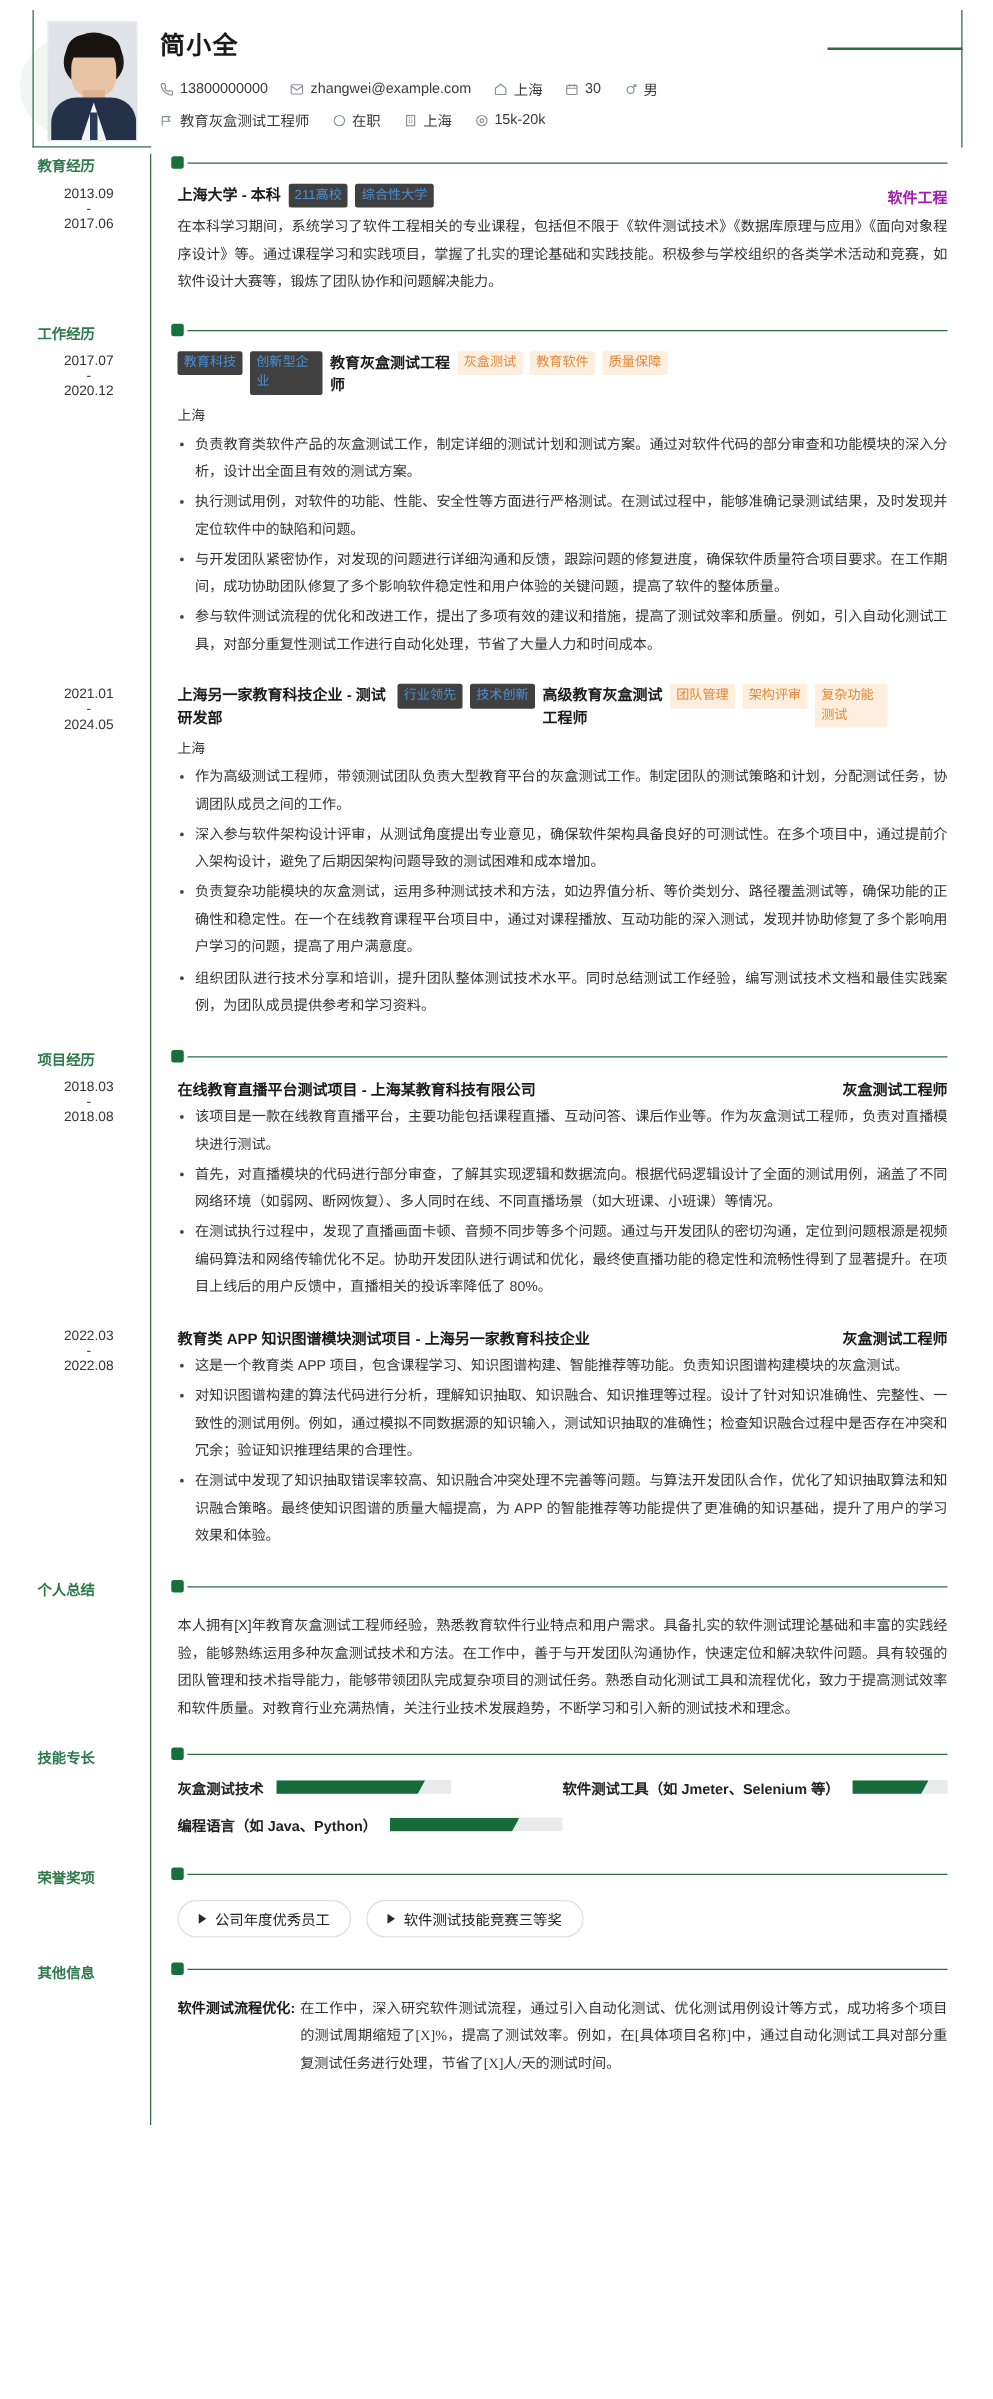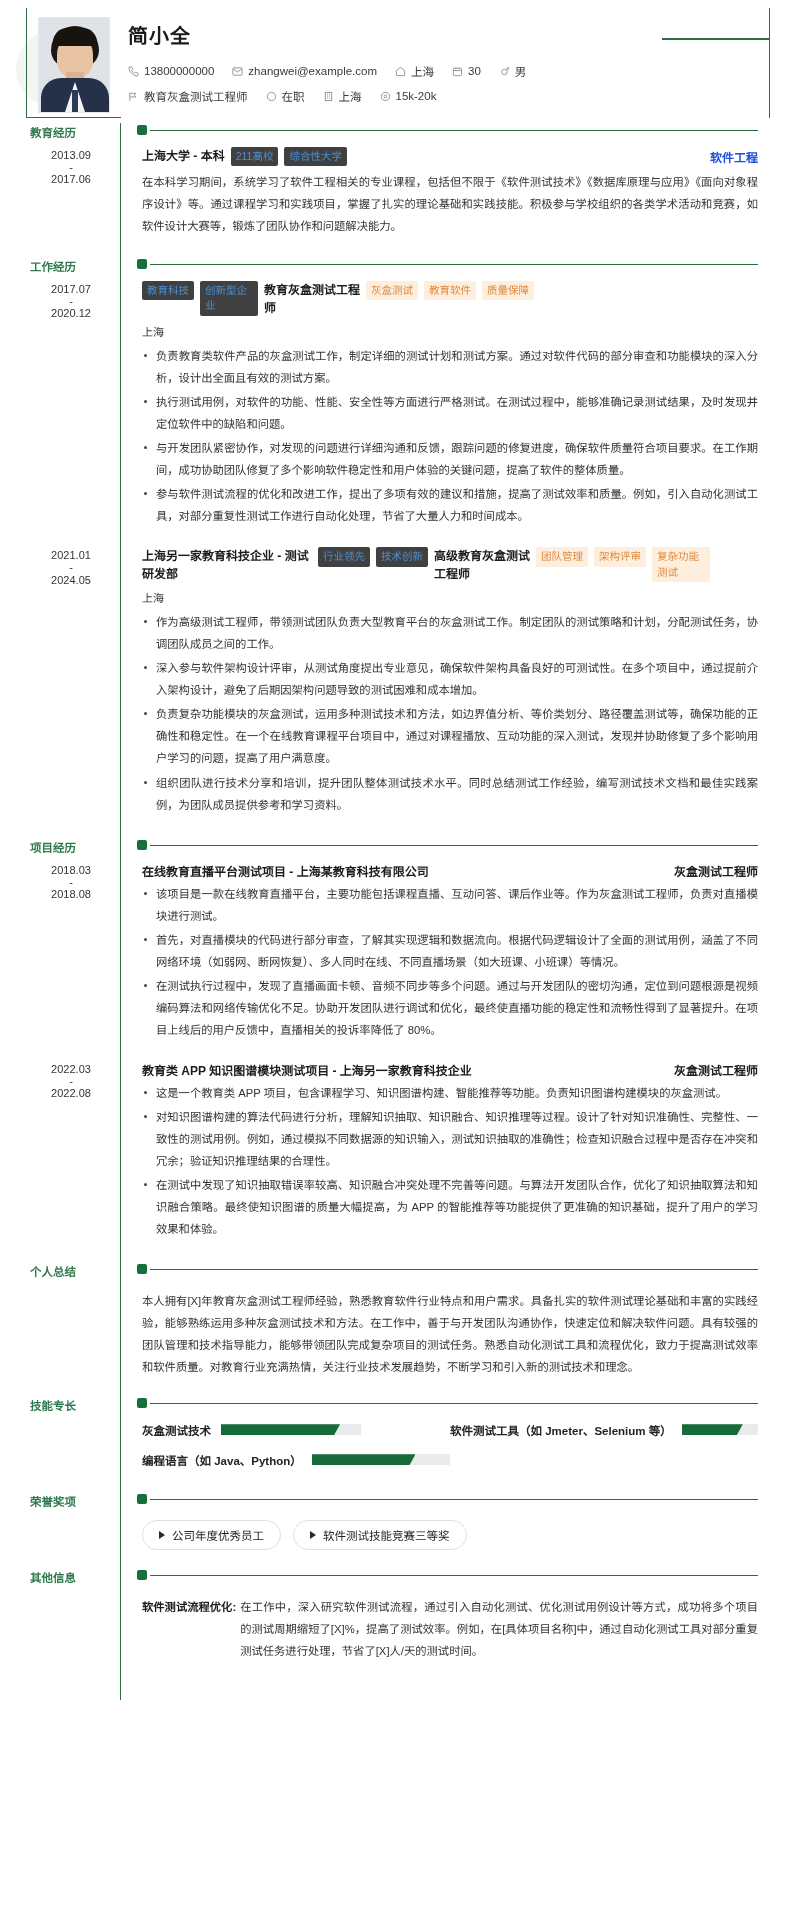--- a/index.html
+++ b/index.html
@@ -109,21 +109,21 @@
   .date-col .dash { display:block; line-height: 1.1; }
   .entry-main { flex: 1 1 auto; padding-left: 22px; }
 
   .entry-head {
     display: flex; align-items: flex-start; justify-content: space-between;
     gap: 8px; margin-bottom: 5px;
   }
   .eh-left { display: flex; align-items: flex-start; flex-wrap: wrap; gap: 6px; flex: 1 1 auto; }
   .org { font-weight: bold; font-size: 12px; color: #1c1c1c; line-height: 1.5; max-width: 170px; }
   .role-inline { font-weight: bold; font-size: 12px; color: #1c1c1c; line-height:1.5; max-width: 96px;}
-  .right-title { font-weight: bold; font-size: 12px; color: #1d4ed8; white-space: nowrap; padding-top: 1px; }
+  .right-title { font-weight: bold; font-size: 12px; color: #a21caf; white-space: nowrap; padding-top: 1px; }
 
   .tag {
     display: inline-block; font-size: 10.5px; line-height: 1.45;
     padding: 2px 5px; border-radius: 2px; max-width: 58px; word-break: break-all;
   }
   .tag-blue   { background: #404040; color: #4b8fd4; }
   .tag-orange { background: #fdeedd; color: #e08a3c; }
 
   .loc { font-size: 11px; color: #333; margin: 6px 0 6px 0; }
 
@@ -158,21 +158,21 @@
     display: inline-flex; align-items: center; gap: 7px;
     border: 1px solid #dcdfe3; border-radius: 16px; padding: 6px 16px;
     font-size: 11.5px; color: #222; background: #fff;
   }
   .award .tri { width: 0; height: 0; border-left: 6px solid #2a2a2a;
                 border-top: 4px solid transparent; border-bottom: 4px solid transparent; }
 
   
   .other-row { display: flex; padding-top: 10px; }
   .other-label { font-weight: bold; font-size: 11.3px; color: #1c1c1c; white-space: nowrap; line-height: 1.95; }
-  .other-text { font-size: 11.3px; line-height: 1.95; color: #333; text-align: justify; padding-left: 4px; }
+  .other-text { font-size: 11.3px; line-height: 1.95; color: #333; text-align: justify; padding-left: 4px; font-family: Liberation Serif, serif; }
 
   .spacer-sm { height: 10px; }
   .spacer-md { height: 18px; }
 </style>
 </head>
 <body>
 
 <div class="page">
 
   <div class="corner-deco deco-circle"></div>

